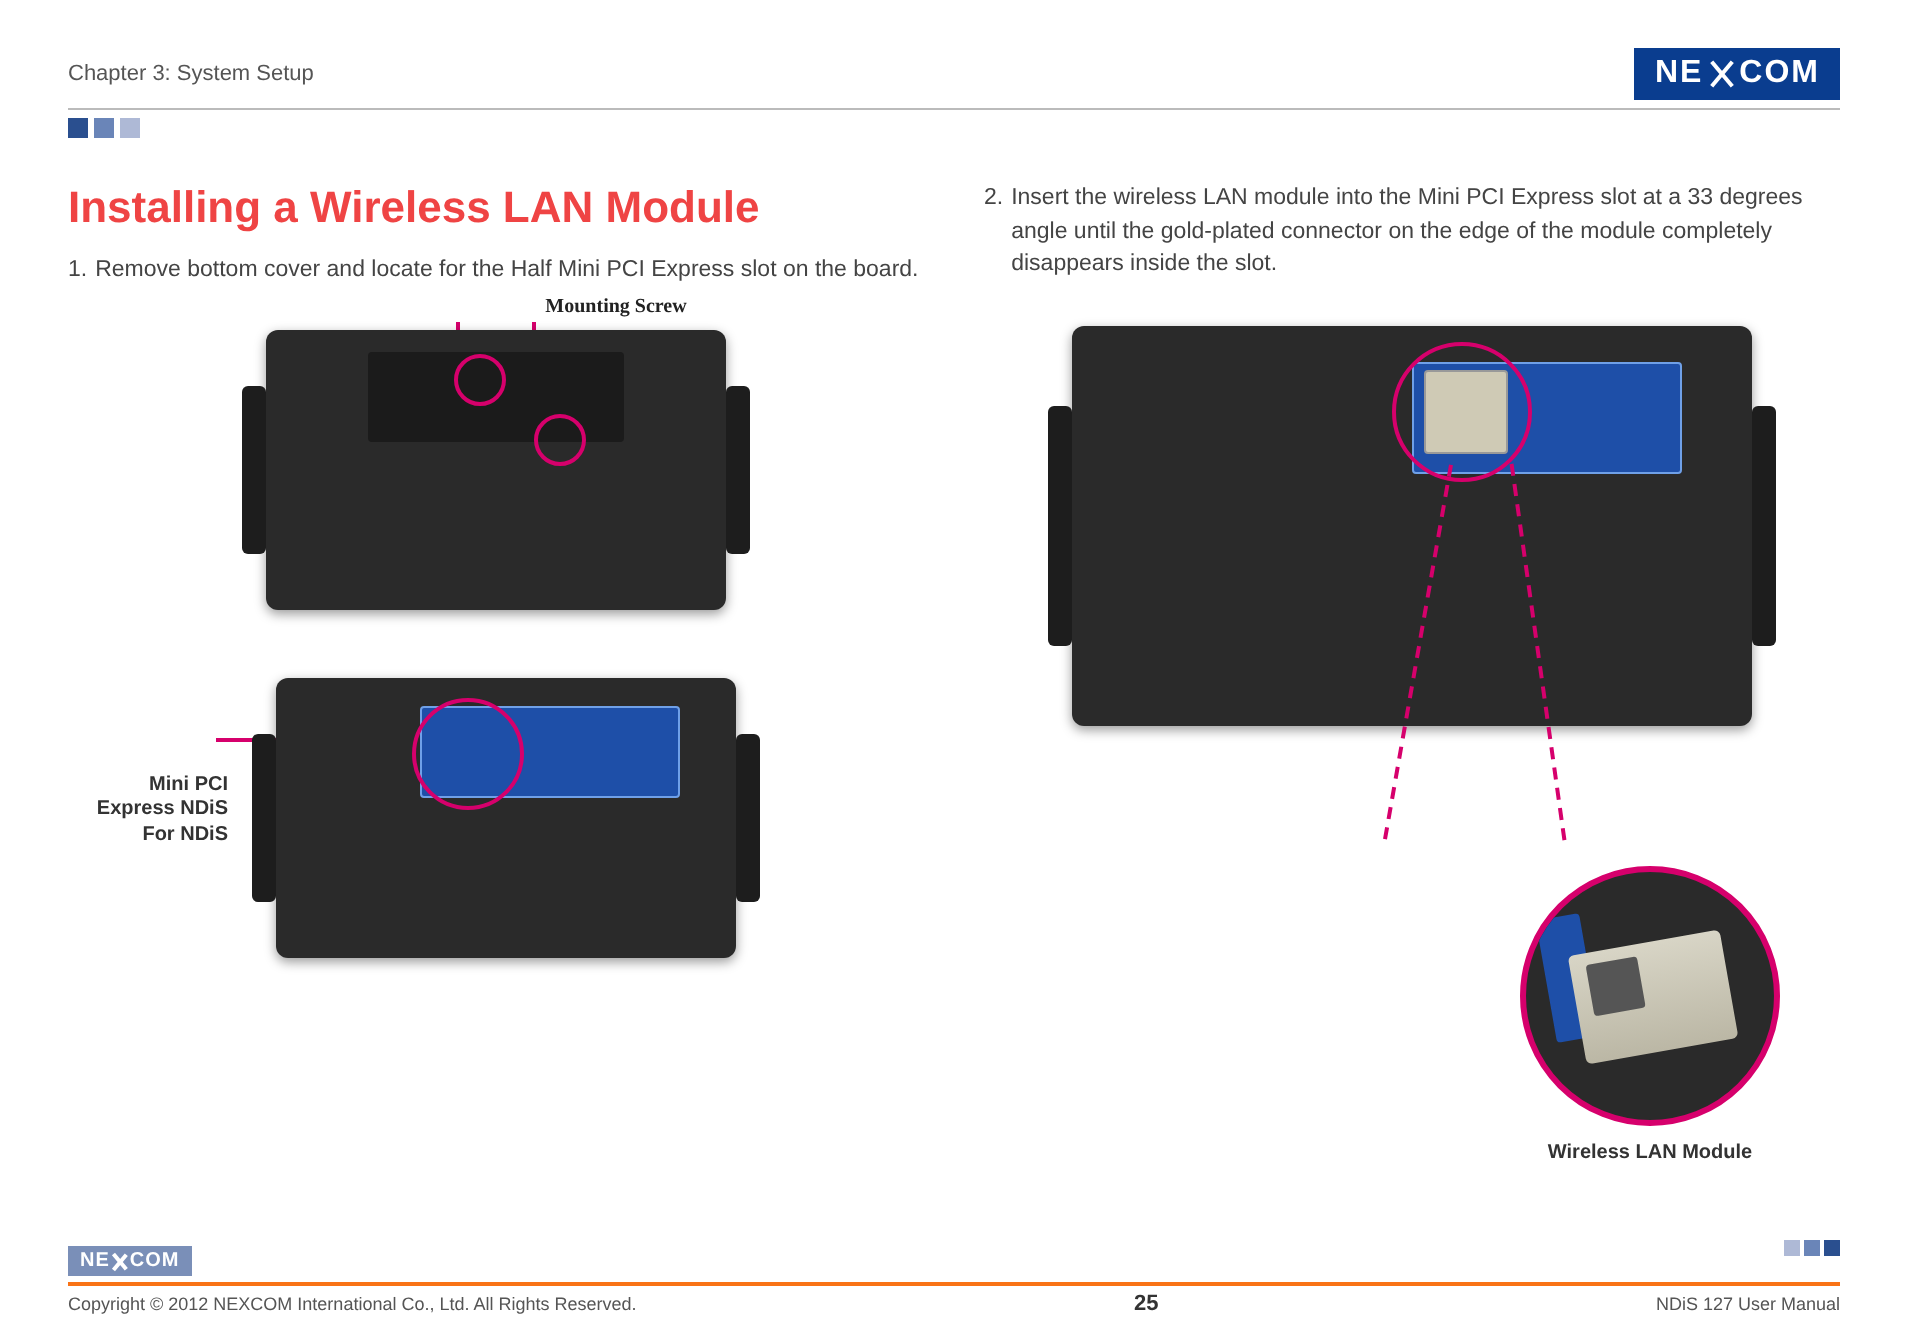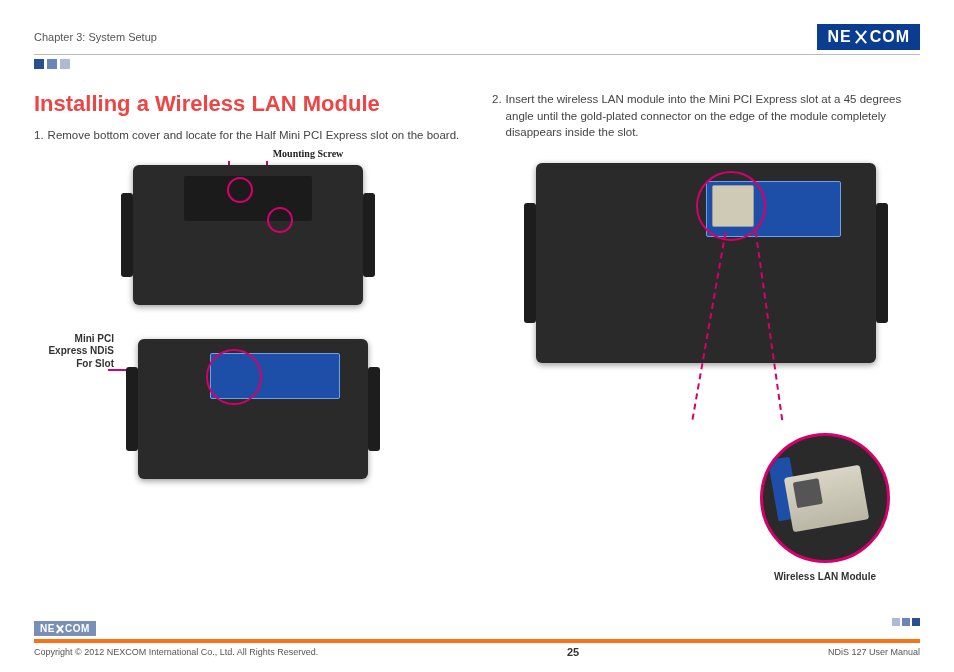--- a/index.html
+++ b/index.html
@@ -120,21 +120,21 @@
     background:#d6006c;
   }
 
   .device-small { width:230px; height:140px; }
   .device-large { width:340px; height:200px; }
 
   .col-left .group-top { position:relative; padding-top:4px; }
   .col-left .group-top .label-small{ margin-left: 120px; margin-bottom:4px; }
 
   .col-left .group-bottom {
-    display:flex; gap:24px; margin-top:28px;
+    display:flex; align-items:center; gap:24px; margin-top:28px;
   }
   .col-left .group-bottom .side-label{
     font-size:10px; font-weight:700; text-align:right; width:80px; line-height:1.25;
   }
 
   .closeup {
     width:130px; height:130px;
     border:3px solid #d6006c;
     border-radius:50%;
     background:#2a2a2a;
@@ -167,21 +167,21 @@
   .closeup-wrap { position:relative; margin-top:70px; text-align:center; }
   .closeup-label { margin-top:8px; font-size:10px; font-weight:700; }
 
   
   .footer {
     position:absolute;
     left:34px; right:34px; bottom:14px;
   }
   .footer-bar {
     display:flex; justify-content:space-between; align-items:center;
-    border-top:4px solid #f97316;
+    border-top:2px solid #f97316;
     padding-top:3px;
     font-size:9px;
     color:#555;
   }
   .footer-logo {
     background:#7a8fb8; color:#fff; font-weight:900; font-size:10px;
     padding:2px 6px; letter-spacing:.5px;
     display:flex; align-items:center; gap:1px;
     margin-bottom:3px;
     width: fit-content;
@@ -235,38 +235,38 @@
           <div class="circle-callout" style="left:94px; top:12px; width:26px; height:26px;"></div>
           <div class="circle-callout" style="left:134px; top:42px; width:26px; height:26px;"></div>
         </div>
       </div>
     </div>
 
     <div class="group-bottom">
       <div class="side-label">
         <div>Mini PCI</div>
         <div>Express NDiS</div>
-        <div>For Slot</div>
+        <div>For NDiS</div>
       </div>
       <div style="position:relative;">
         <div class="callout-line" style="left:-30px; top:36px; width:62px; height:2px;"></div>
         <div class="device device-small">
           <div class="flange left"></div>
           <div class="flange right"></div>
           <div class="pcb" style="left:72px; top:14px; width:130px; height:46px;"></div>
           <div class="circle-callout" style="left:68px; top:10px; width:56px; height:56px;"></div>
         </div>
       </div>
     </div>
   </div>
 
   <div class="col col-right">
     <div class="step" style="align-self:stretch;">
       <span class="step-num">2.</span>
-      <span class="step-text">Insert the wireless LAN module into the Mini PCI Express slot at a 45 degrees angle until the gold-plated connector on the edge of the module completely disappears inside the slot.</span>
+      <span class="step-text">Insert the wireless LAN module into the Mini PCI Express slot at a 33 degrees angle until the gold-plated connector on the edge of the module completely disappears inside the slot.</span>
     </div>
 
     <div style="position:relative;">
       <div class="device device-large">
         <div class="flange left"></div>
         <div class="flange right"></div>
         <div class="pcb" style="left:170px; top:18px; width:135px; height:56px;"></div>
         <div class="pcb" style="left:176px; top:22px; width:42px; height:42px; background:#cfcab5; border-color:#999;"></div>
         <div class="circle-callout" style="left:160px; top:8px; width:70px; height:70px;"></div>
       </div>

